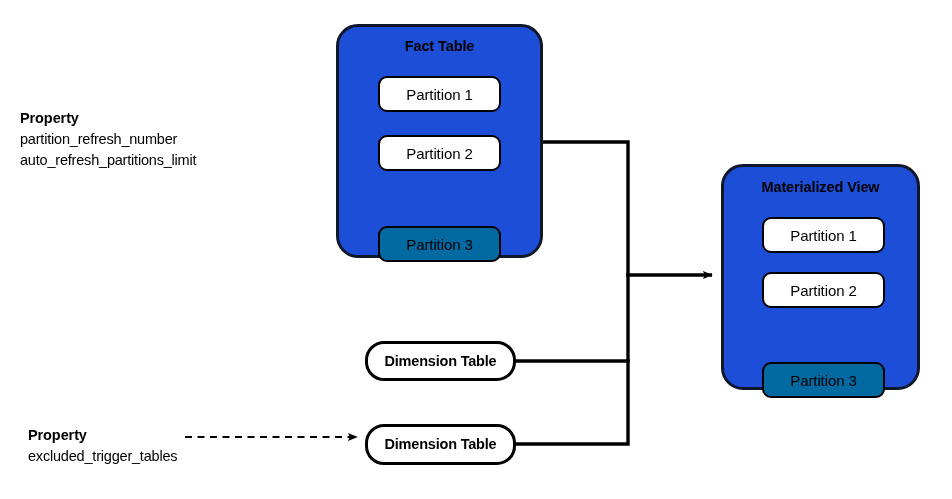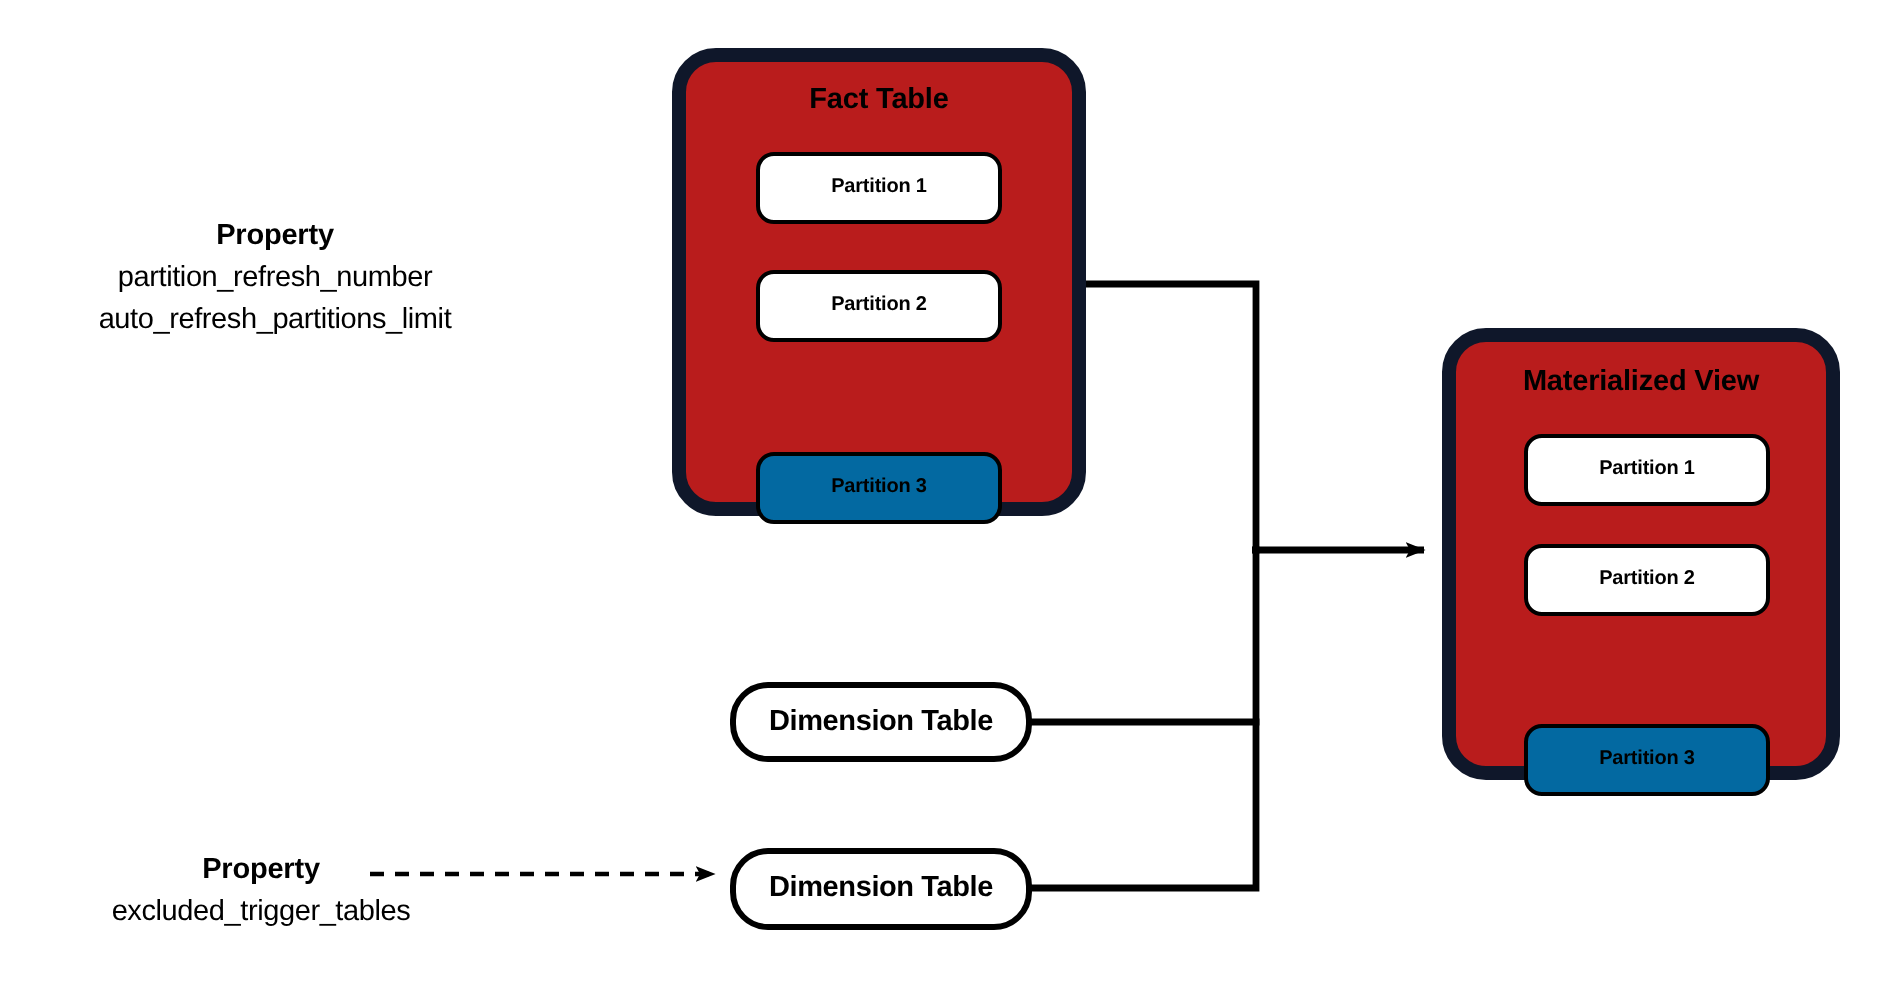--- a/index.html
+++ b/index.html
@@ -21,23 +21,23 @@
   svg.wires {
     position: absolute;
     left: 0;
     top: 0;
     width: 952px;
     height: 499px;
     pointer-events: none;
   }
   .container-box {
     position: absolute;
-    border: 7px solid #0f172a;
+    border: 3px solid #0f172a;
     border-radius: 22px;
-    background: #b91c1c;
+    background: #1d4ed8;
     box-sizing: border-box;
   }
   .container-title {
     position: absolute;
     left: 0;
     right: 0;
     text-align: center;
     font-size: 14.5px;
     font-weight: bold;
     color: #000000;
@@ -51,22 +51,22 @@
     box-sizing: border-box;
     display: flex;
     align-items: center;
     justify-content: center;
   }
   .part-box.highlight {
     background: #0369a1;
     margin-top: 36px;
   }
   .part-label {
-    font-size: 10px;
-    font-weight: bold;
+    font-size: 15px;
+    font-weight: normal;
     color: #000000;
     letter-spacing: -0.1px;
     line-height: 1;
   }
   .dim-box {
     position: absolute;
     border: 3px solid #000000;
     border-radius: 19px;
     background: #ffffff;
     box-sizing: border-box;
@@ -76,21 +76,21 @@
   }
   .dim-label {
     font-size: 14.5px;
     font-weight: bold;
     color: #000000;
     letter-spacing: -0.2px;
     line-height: 1;
   }
   .prop-block {
     position: absolute;
-    text-align: center;
+    text-align: left;
     color: #000000;
   }
   .prop-title {
     font-size: 14.5px;
     font-weight: bold;
     line-height: 1.45;
     letter-spacing: -0.1px;
   }
   .prop-line {
     font-size: 14.5px;

